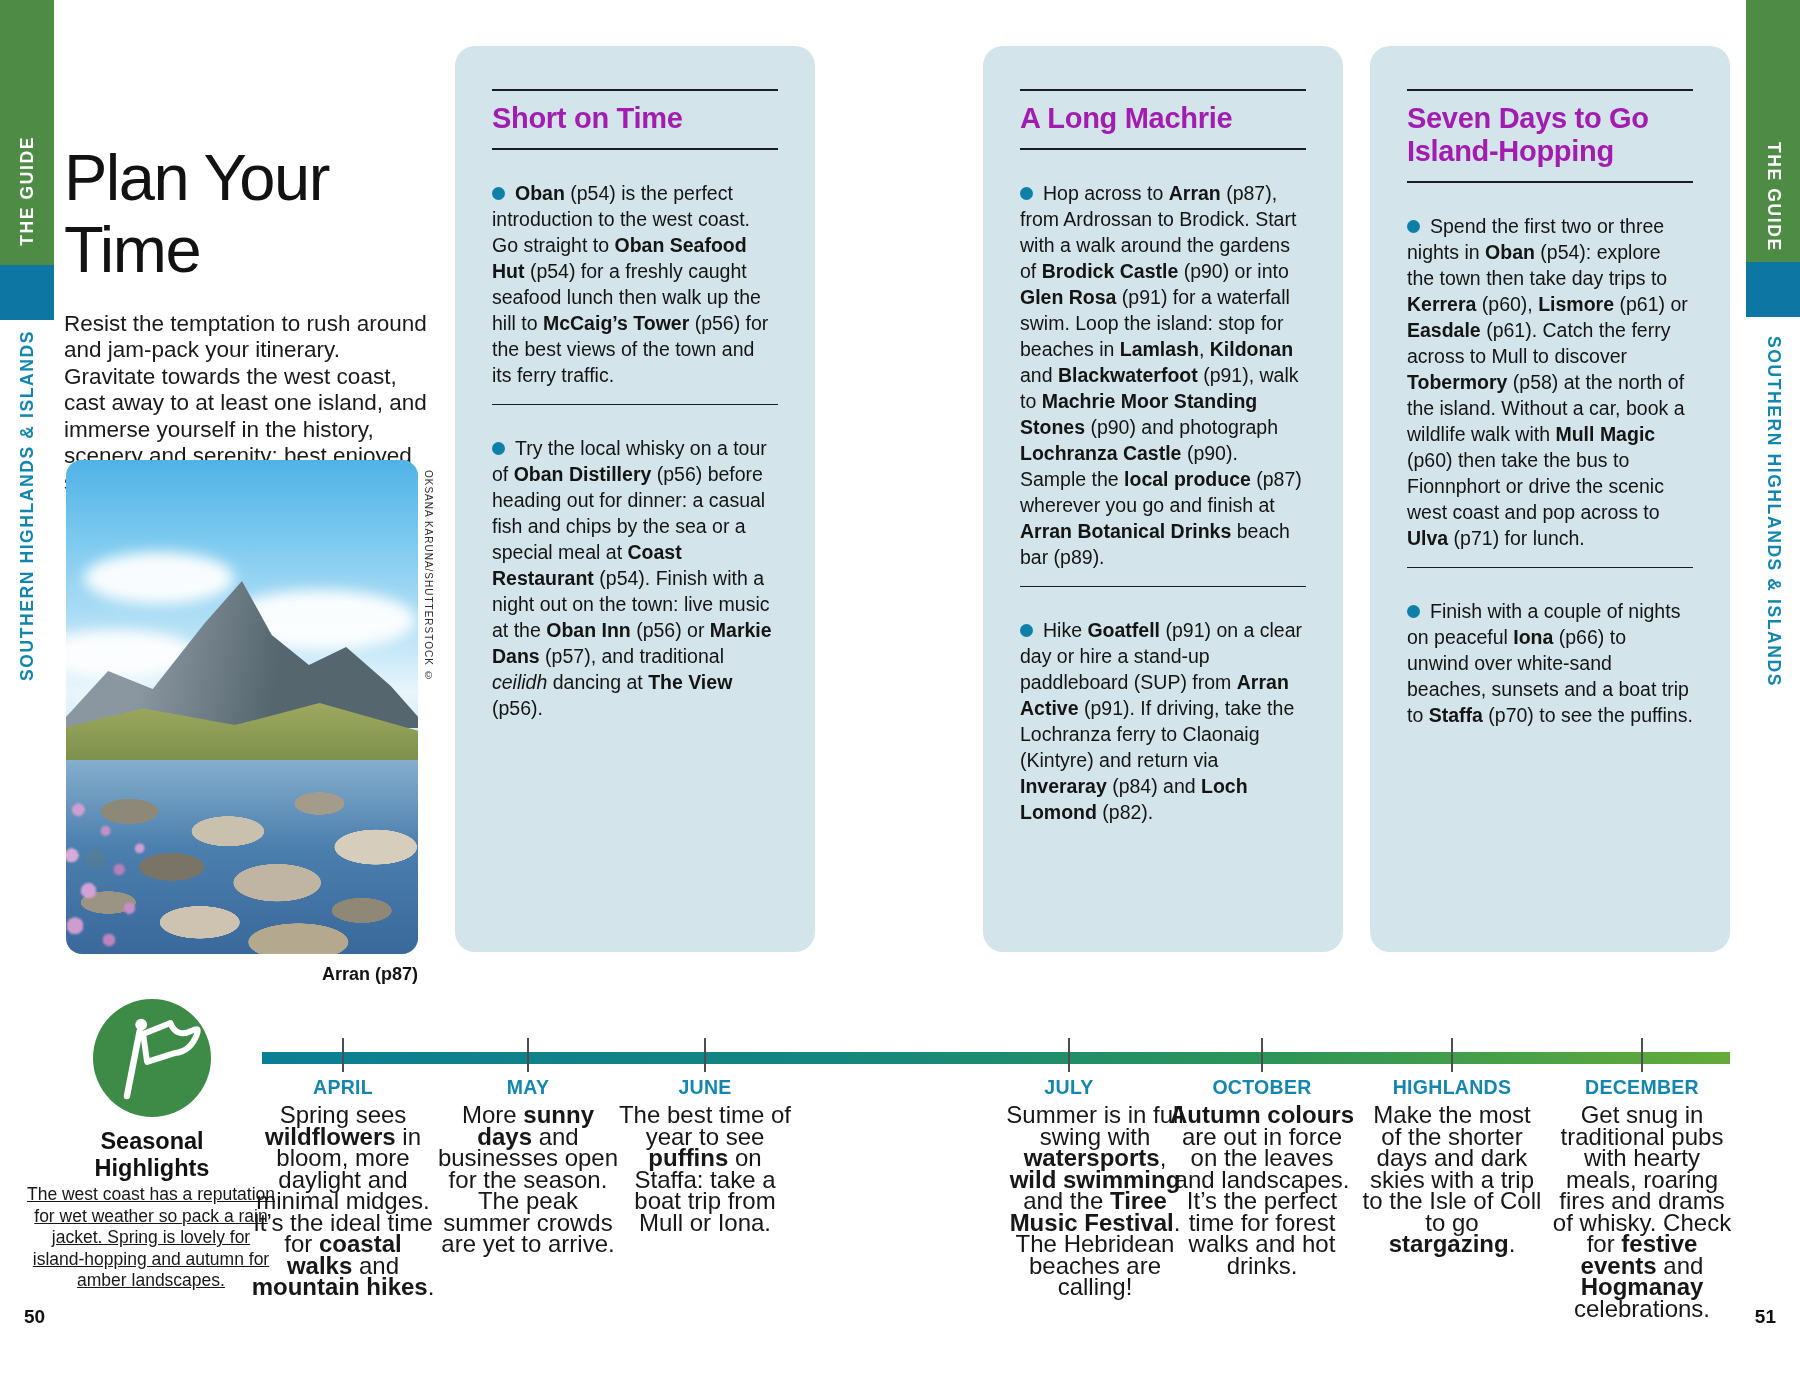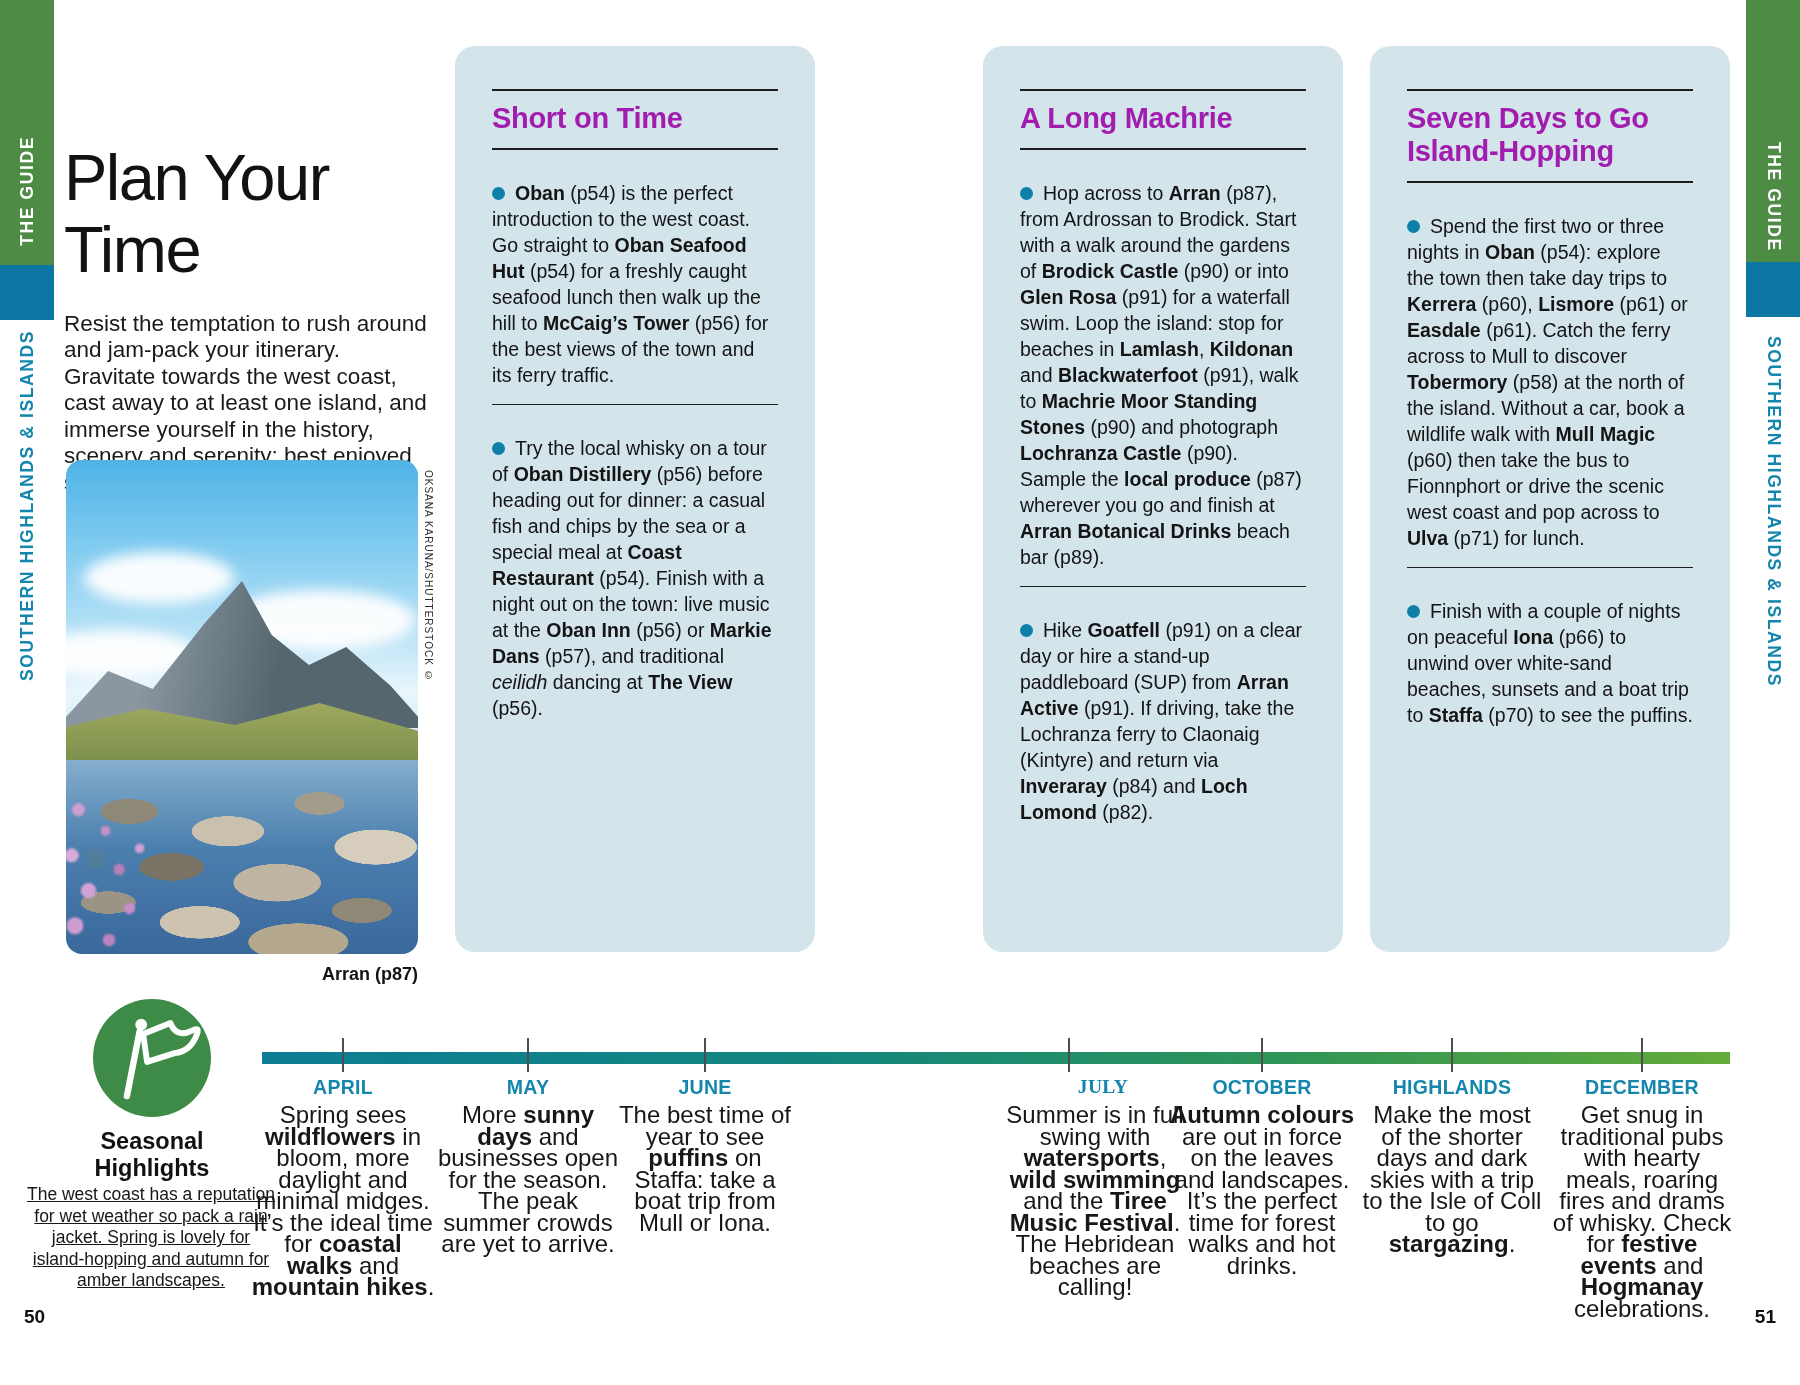--- a/index.html
+++ b/index.html
@@ -164,21 +164,21 @@
   <div class="tick" style="left:527px;"></div>
   <div class="tick" style="left:704px;"></div>
   <div class="tick" style="left:1068px;"></div>
   <div class="tick" style="left:1261px;"></div>
   <div class="tick" style="left:1451px;"></div>
   <div class="tick" style="left:1641px;"></div>
 
   <div class="month-label" style="left:248px;">APRIL</div>
   <div class="month-label" style="left:433px;">MAY</div>
   <div class="month-label" style="left:610px;">JUNE</div>
-  <div class="month-label" style="left:1008px;font-family:Liberation Serif, serif;">JULY</div>
+  <div class="month-label" style="left:974px;">JULY</div>
   <div class="month-label" style="left:1167px;">OCTOBER</div>
   <div class="month-label" style="left:1357px;">HIGHLANDS</div>
   <div class="month-label" style="left:1547px;">DECEMBER</div>
 
   <div class="month-text" style="left:251px;">Spring sees <b>wildflowers</b> in bloom, more daylight and minimal midges. It’s the ideal time for <b>coastal walks</b> and <b>mountain hikes</b>.</div>
   <div class="month-text" style="left:436px;">More <b>sunny days</b> and businesses open for the season. The peak summer crowds are yet to arrive.</div>
   <div class="month-text" style="left:613px;">The best time of year to see <b>puffins</b> on Staffa: take a boat trip from Mull or Iona.</div>
   <div class="month-text" style="left:1003px;">Summer is in full swing with <b>watersports</b>, <b>wild swimming</b> and the <b>Tiree Music Festival</b>. The Hebridean beaches are calling!</div>
   <div class="month-text" style="left:1170px;"><b>Autumn colours</b> are out in force on the leaves and landscapes. It’s the perfect time for forest walks and hot drinks.</div>
   <div class="month-text" style="left:1360px;">Make the most of the shorter days and dark skies with a trip to the Isle of Coll to go <b>stargazing</b>.</div>

